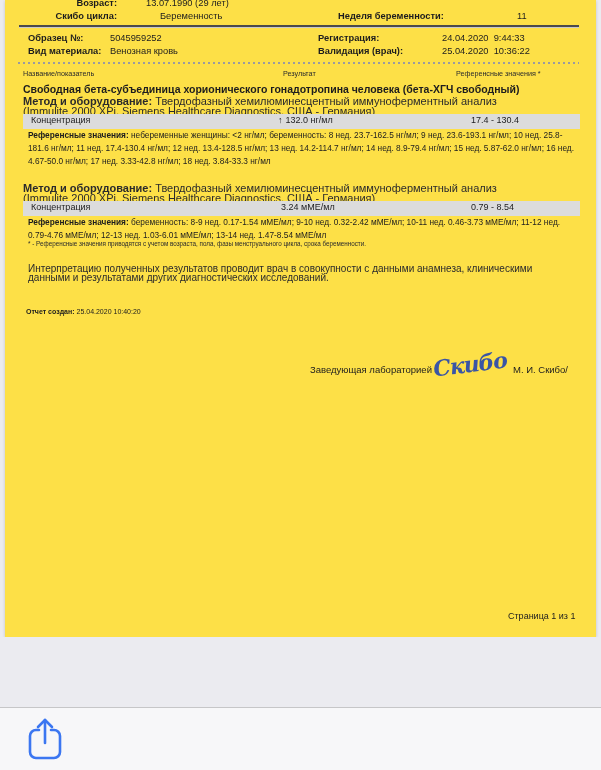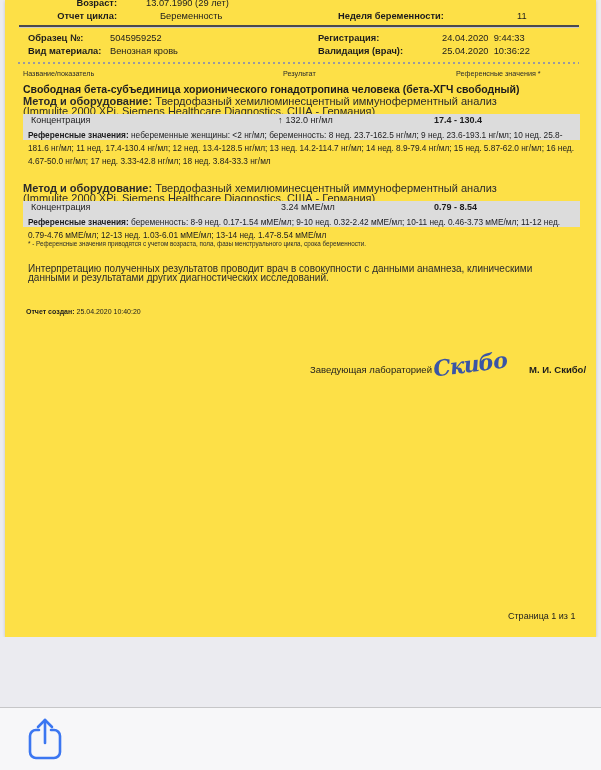--- a/index.html
+++ b/index.html
@@ -24,38 +24,38 @@
   .hdr-val{font-size:9.3px;}
   .rule-dark{position:absolute;left:14px;width:560px;top:25px;height:2px;background:#4a4a4c;border-bottom:1px solid #c9c9cc;}
   .rule-dot{position:absolute;left:13px;width:561px;top:62px;height:2px;
     background:repeating-linear-gradient(90deg,#9a9aa0 0 1.6px,transparent 1.6px 5px);}
   .colhead{font-weight:normal;font-size:7.2px;color:#2a2a2c;}
 
   
   .test-section{position:absolute;left:0;width:591px;height:90px;}
   .t-title{position:absolute;left:18px;top:0;font-weight:bold;font-size:10.5px;white-space:nowrap;}
   .t-method{position:absolute;left:18px;top:14px;width:508px;font-size:11px;line-height:9.5px;color:#2a2a2c;}
-  .t-row{position:absolute;left:18px;top:31px;width:557px;height:26px;background:#dcdcdc;font-size:9px;line-height:13px;}
+  .t-row{position:absolute;left:18px;top:31px;width:557px;height:15px;background:#dcdcdc;font-size:9px;line-height:13px;}
   .t-row .cell-name{position:absolute;left:8px;}
   .t-row .cell-result{position:absolute;left:255px;}
   .t-row .cell-result .flag{margin-right:3px;}
-  .t-row .cell-ref{position:absolute;left:411px;font-weight:bold;}
+  .t-row .cell-ref{position:absolute;left:448px;}
   .t-refs{position:absolute;left:23px;top:46px;width:550px;font-size:8.3px;line-height:12.8px;}
 
   .footnote{position:absolute;left:23px;top:240px;font-size:6.3px;color:#2a2a2c;white-space:nowrap;}
   .interp{position:absolute;left:23px;top:264px;width:508px;font-size:10px;line-height:9px;color:#2a2a2c;}
   .report-created{position:absolute;left:21px;top:308px;font-size:7px;white-space:nowrap;}
 
   .sig-role{position:absolute;left:305px;top:364px;font-size:9.5px;white-space:nowrap;}
   .sig-autograph{
     position:absolute;left:428px;top:351px;
     font-family:"DejaVu Serif",serif;font-style:italic;font-weight:bold;
     font-size:22px;color:#3a55a5;transform:rotate(-7deg);letter-spacing:-1px;
   }
-  .sig-name{position:absolute;left:524px;top:364px;font-size:9.5px;font-weight:bold;white-space:nowrap;}
+  .sig-name{position:absolute;left:508px;top:364px;font-size:9.5px;font-weight:normal;white-space:nowrap;}
   .page-num{position:absolute;left:503px;top:611px;font-size:9px;white-space:nowrap;}
 
   
   .band{position:absolute;left:0;top:637px;width:601px;height:70px;background:#ebebf0;}
   .toolbar{
     position:absolute;left:0;top:707px;width:601px;height:63px;
     background:#f7f7f9;border-top:1px solid #c6c6c8;box-sizing:border-box;
   }
   .share-btn{
     position:absolute;left:24px;top:7px;width:42px;height:48px;
@@ -64,21 +64,21 @@
   .share-btn svg{display:block;margin:0 auto;}
 </style>
 </head>
 <body>
 
 <div class="page">
 
   <span class="abs hdr-lbl-r" style="top:-2px">Возраст:</span>
   <span class="abs hdr-val" style="left:141px;top:-2px">13.07.1990 (29 лет)</span>
 
-  <span class="abs hdr-lbl-r" style="top:11px">Отчет цикла:</span>
+  <span class="abs hdr-lbl-r" style="top:11px">Скибо цикла:</span>
   <span class="abs hdr-val" style="left:155px;top:11px">Беременность</span>
   <span class="abs hdr-lbl-l" style="left:333px;top:11px">Неделя беременности:</span>
   <span class="abs hdr-val" style="left:512px;top:11px">11</span>
 
   <div class="rule-dark"></div>
 
   <span class="abs hdr-lbl-l" style="top:33px">Образец №:</span>
   <span class="abs hdr-val" style="left:105px;top:33px">5045959252</span>
   <span class="abs hdr-lbl-l" style="left:313px;top:33px">Регистрация:</span>
   <span class="abs hdr-val pre" style="left:437px;top:33px">24.04.2020  9:44:33</span>

